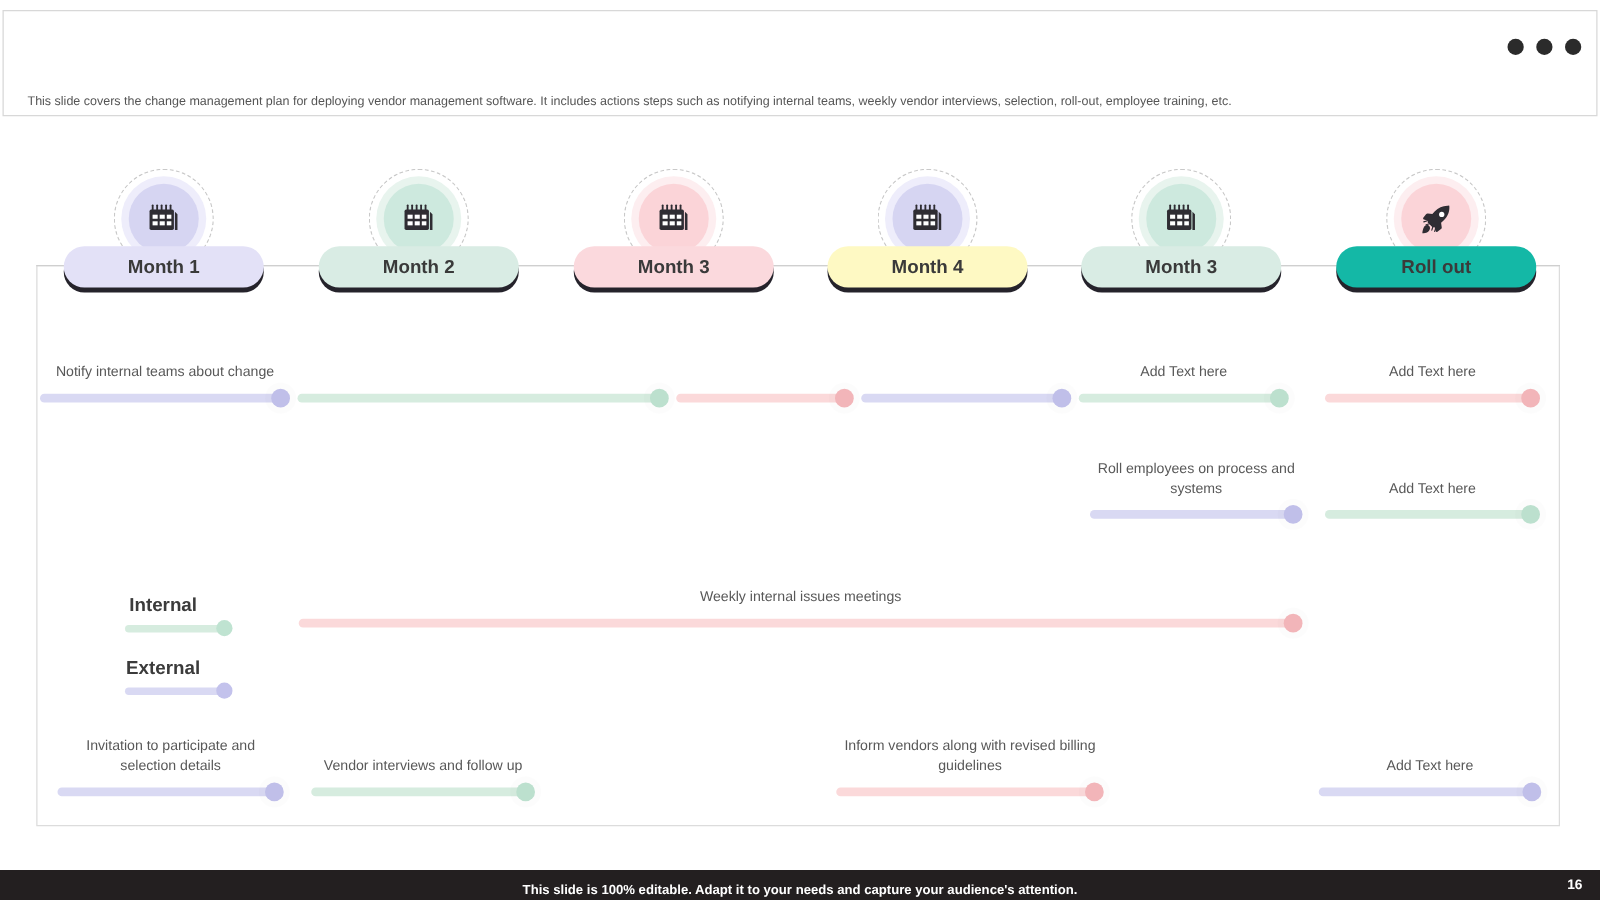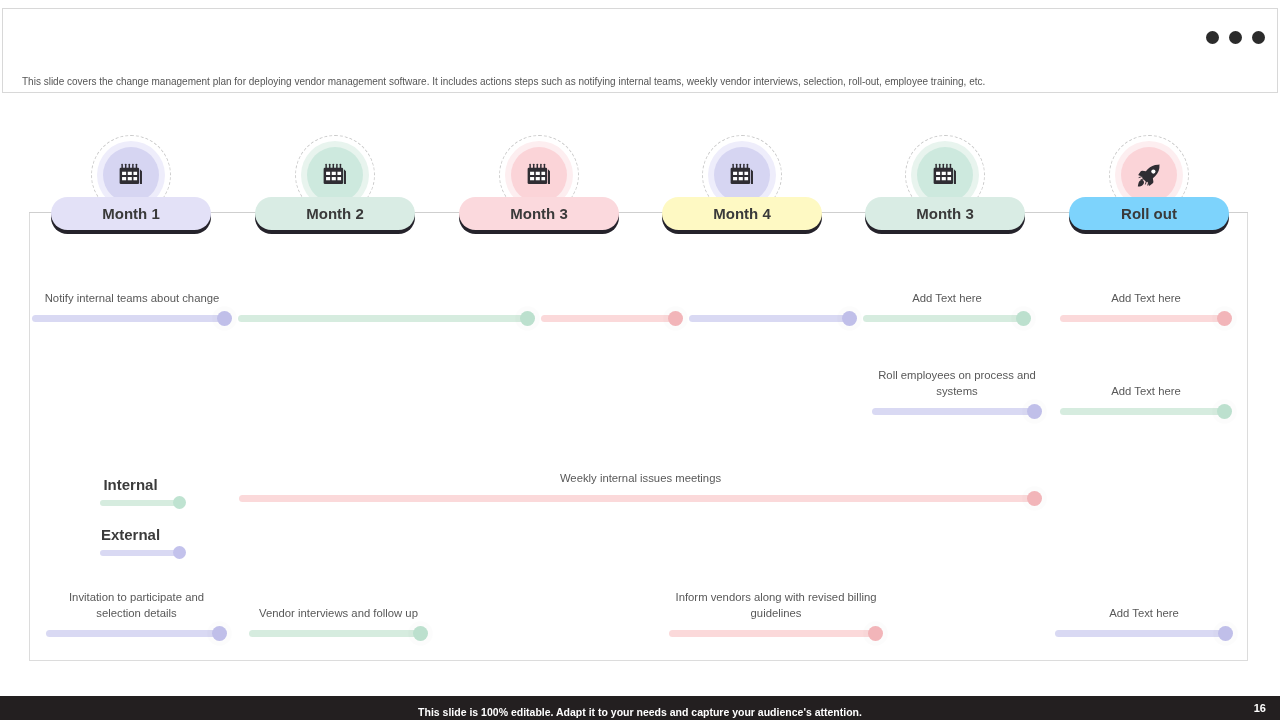--- a/index.html
+++ b/index.html
@@ -249,21 +249,21 @@
         <div class="ring-outer"></div>
         <div class="ring-halo" style="background: rgb(253, 238, 240);"></div>
         <div class="circle" style="background: rgb(251, 212, 216);">
           <svg width="27" height="27" viewBox="0 0 32 32" aria-hidden="true">
             <path d="M27.5 3.2c-5.2-.5-9.9 1.5-13.4 5.2l-2.4 2.6-4.2-.6c-.7-.1-1.4.2-1.8.7l-2.6 3.4c-.4.6-.1 1.4.6 1.6l4 1.2c-.3.9-.4 1.6-.4 1.6l4.8 4.8s.7-.1 1.6-.4l1.2 4c.2.7 1 .9 1.6.5l3.4-2.6c.6-.4.8-1.1.7-1.8l-.6-4.2 2.6-2.4c3.7-3.5 5.7-8.2 5.2-13.4-.1-.5-.5-.9-1-1z" fill="#2f2d33"></path>
             <circle cx="20.6" cy="11.3" r="2.5" fill="#ffffff"></circle>
             <path d="M4.2 22.6c1.8-1.8 4.2-1.5 5 .3.9 1.8-.4 4.3-2.2 5.2-1.3.7-3.7 1.1-4.8 1 .1-1.1.6-4.8 2-6.5z" fill="#2f2d33"></path>
             <path d="M3.6 18.4l4.2-1.4M5.8 21.1l3.2-1M13.9 27.4l1.4-4.2M11.2 26.2l1-3.2" stroke="#2f2d33" stroke-width="1.1" stroke-linecap="round" fill="none"></path>
           </svg>
         </div>
-        <div class="pill" style="background: #7dd3fc;">
+        <div class="pill" style="background: #14b8a6;">
           <span>Roll out</span>
         </div>
       </div>
       <div class="task" style="left: 32px; top: 272px; width: 200px; height: 50px;">
         <div class="lbl">Notify internal teams about change</div>
         <div class="bar" style="width: 190px; background: rgb(217, 217, 243);"></div>
         <div class="knob" style="left: 185px; background: rgb(195, 194, 236);"></div>
       </div>
       <div class="task" style="left: 238px; top: 272px; width: 297px; height: 50px;">
         <div class="bar" style="width: 287px; background: rgb(214, 236, 223);"></div>

